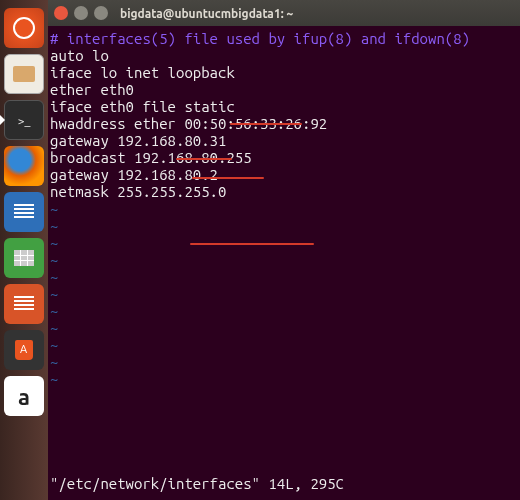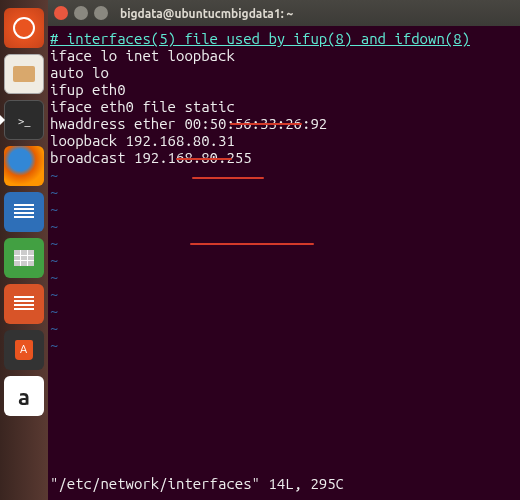--- a/index.html
+++ b/index.html
@@ -108,21 +108,21 @@
     .terminal-body {
       background: #2c001e;
       height: 474px;
       padding: 4px 2px;
       font-family: "Ubuntu Mono", monospace;
       font-size: 15px;
       line-height: 17px;
       color: #eee;
       position: relative;
     }
-    .comment { color: #5eead4; text-decoration: underline; }
+    .comment { color: #8b5cf6; }
     .tilde { color: #3465a4; }
     .line { white-space: pre; }
     .status-line {
       position: absolute;
       bottom: 8px;
       left: 2px;
     }
     .underline {
       position: absolute;
       height: 2px;
@@ -225,28 +225,30 @@
 
 <div class="terminal-window">
   <div class="title-bar">
     <span class="win-btn win-close"></span>
     <span class="win-btn win-min"></span>
     <span class="win-btn win-max"></span>
     <span class="title-text">bigdata@ubuntucmbigdata1: ~</span>
   </div>
   <div class="terminal-body">
     <div class="line comment"># interfaces(5) file used by ifup(8) and ifdown(8)</div>
+    <div class="line">auto lo</div>
     <div class="line">iface lo inet loopback</div>
-    <div class="line">auto lo</div>
     <div class="line"></div>
-    <div class="line">ifup eth0</div>
+    <div class="line">ether eth0</div>
     <div class="line">iface eth0 file static</div>
     <div class="line">hwaddress ether 00:50:56:33:26:92</div>
-    <div class="line">loopback 192.168.80.31</div>
+    <div class="line">gateway 192.168.80.31</div>
     <div class="line">broadcast 192.168.80.255</div>
+    <div class="line">gateway 192.168.80.2</div>
+    <div class="line">netmask 255.255.255.0</div>
     <div class="line"></div>
     <div class="line tilde">~</div>
     <div class="line tilde">~</div>
     <div class="line tilde">~</div>
     <div class="line tilde">~</div>
     <div class="line tilde">~</div>
     <div class="line tilde">~</div>
     <div class="line tilde">~</div>
     <div class="line tilde">~</div>
     <div class="line tilde">~</div>

